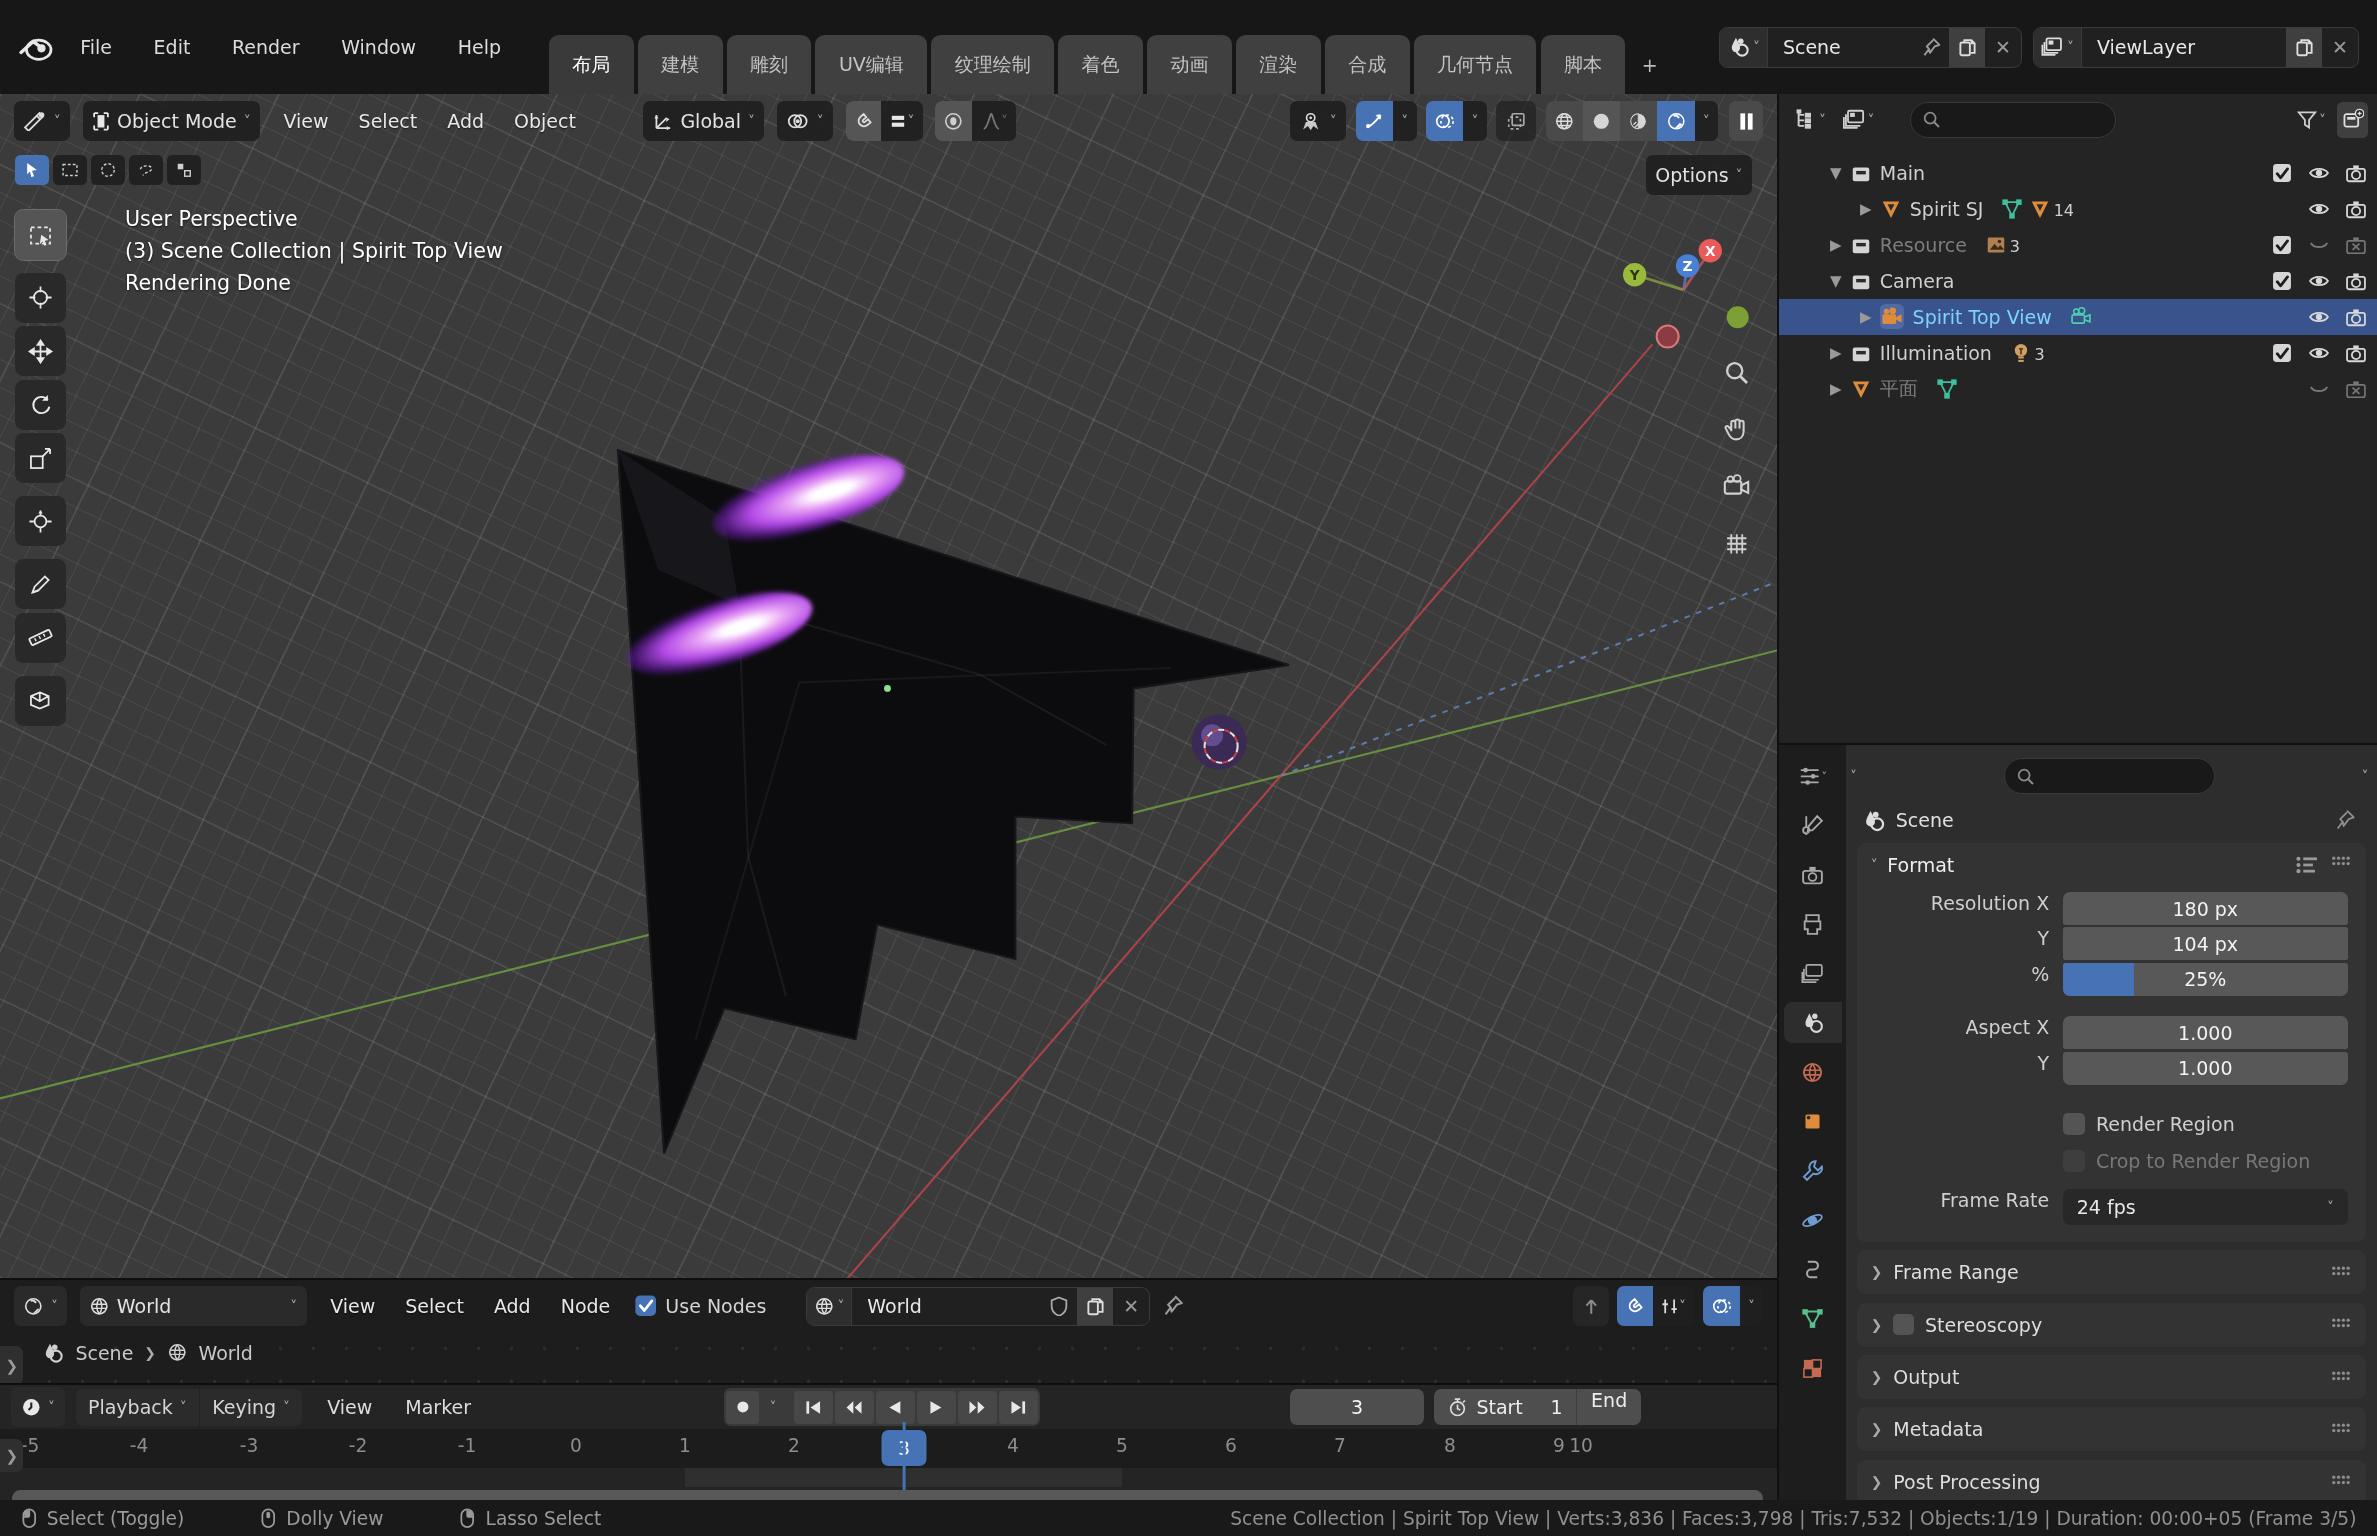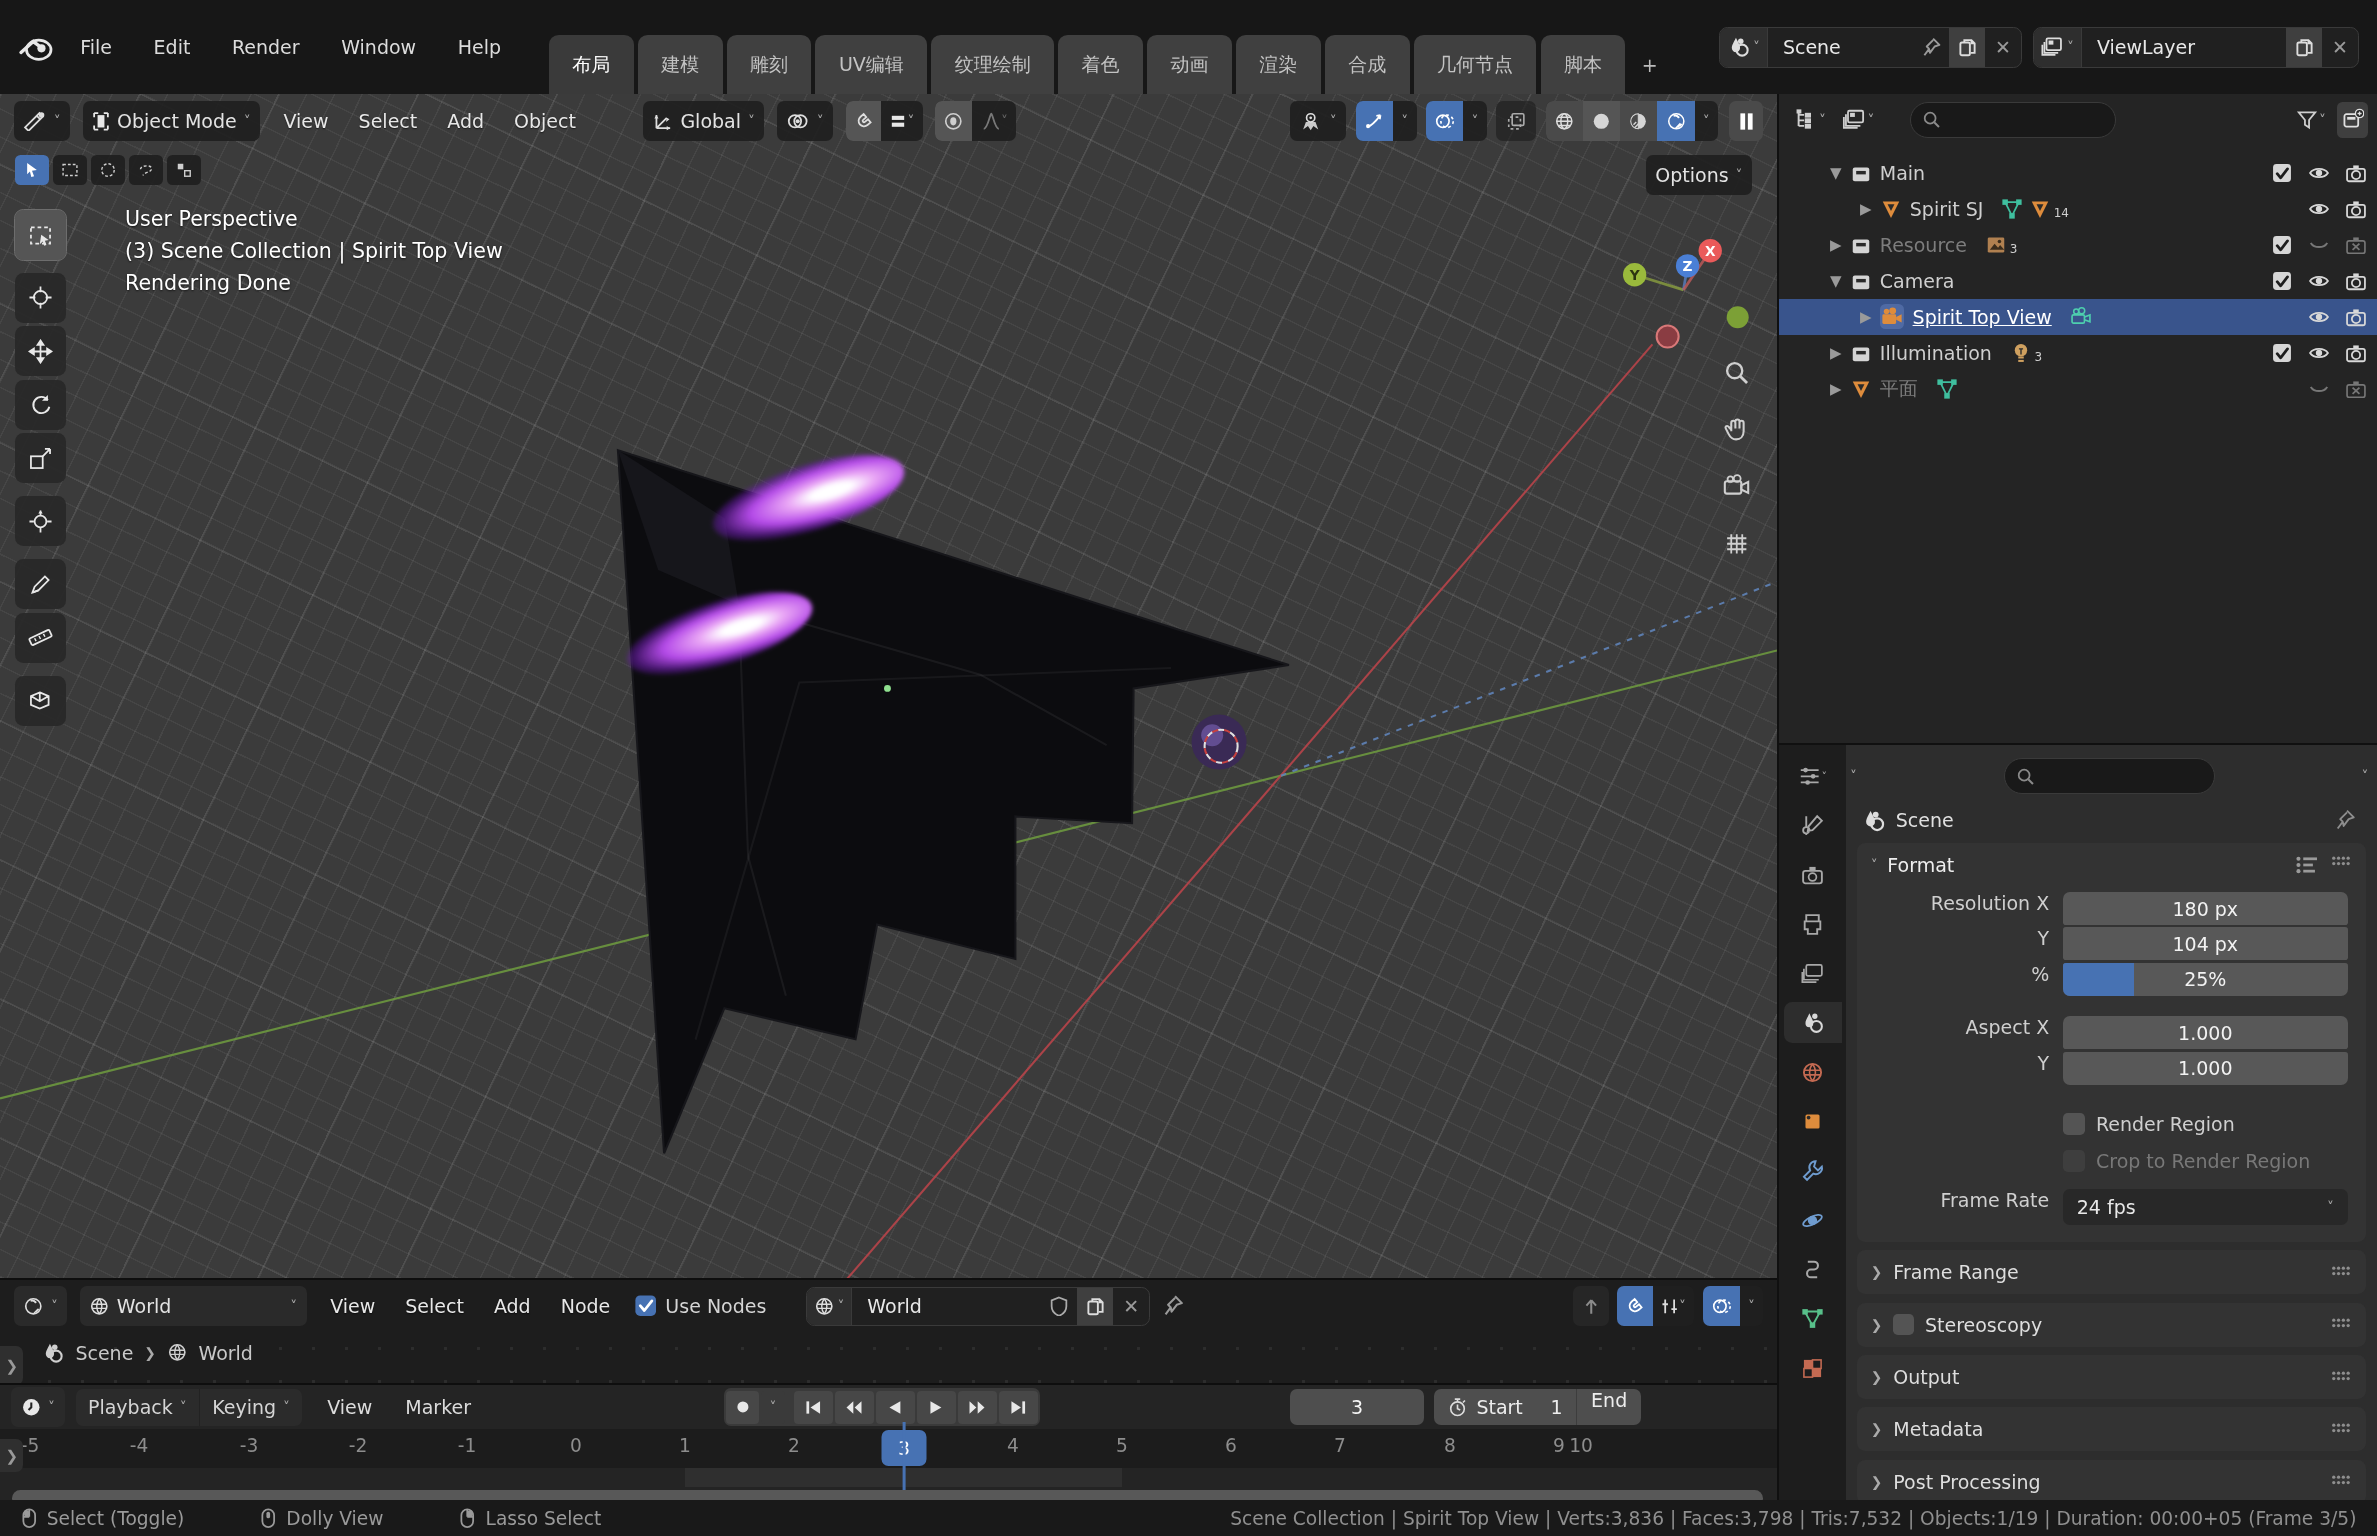--- a/index.html
+++ b/index.html
@@ -55,26 +55,26 @@
 
   
   .outliner { position:absolute; left:1777px; top:94px; width:601px; height:649px; background:#242424; border-left:2.1px solid #101010; }
   .ol-header { display:flex; align-items:center; height:51px; padding:0 9.6px; gap:6.9px; }
   .ol-search { flex:0 0 auto; width:206px; height:36px; background:#191919; border:1.4px solid #3a3a3a; border-radius:18px; display:flex; align-items:center; padding:0 11px; color:#8a8a8a; margin-left:25px; }
   .iconbtn { display:flex; align-items:center; justify-content:center; gap:1.4px; color:#cfcfcf; padding:0 4.1px; height:36px; border-radius:5.5px; }
   .iconbtn.lit { background:#3f3f3f; }
   .ol-rows { margin-top:9.6px; }
   .ol-row { display:flex; align-items:center; height:36px; padding-right:11px; color:#cfcfcf; position:relative; }
   .ol-row.selected { background:#39548c; }
-  .ol-row.selected .ol-label { color:#ffffff;text-decoration:underline; }
+  .ol-row.selected .ol-label { color:#7dd3fc; }
   .ol-row.dim .ol-label { color:#7d7d7d; }
   .ol-exp { width:27.5px; text-align:center; color:#9a9a9a; font-size:15px; flex:0 0 auto; }
   .ol-label { margin-left:8.3px; white-space:nowrap; }
   .ol-badges { display:flex; align-items:center; gap:5.5px; margin-left:18px; }
-  .badge-count { font-size:12px; color:#cfcfcf; margin-left:-2.8px; align-self:flex-end; }
+  .badge-count { font-size:16px; color:#cfcfcf; margin-left:-2.8px; align-self:flex-end; }
   .ol-toggles { margin-left:auto; display:flex; gap:15px; align-items:center; }
 
   
   .props { position:absolute; left:1777px; top:743px; width:601px; height:757px; background:#2d2d2d; border-left:2.1px solid #101010; border-top:2.1px solid #101010; display:flex; }
   .props-tabs { width:67px; background:#1d1d1d; padding-top:11px; display:flex; flex-direction:column; align-items:center; gap:8.3px; }
   .ptab { width:58px; height:41px; display:flex; align-items:center; justify-content:center; border-radius:8.3px 0 0 8.3px; color:#9f9f9f; }
   .ptab.active { background:#2d2d2d; color:#e8e8e8; }
   .props-main { flex:1; position:relative; padding:9.6px 9.6px 0 4.1px; }
   .props-search-row { display:flex; align-items:center; height:43px; gap:6.9px; }
   .props-search { width:211px; height:36px; background:#191919; border:1.4px solid #3a3a3a; border-radius:18px; display:flex; align-items:center; padding:0 11px; color:#8a8a8a; margin:0 auto; }

